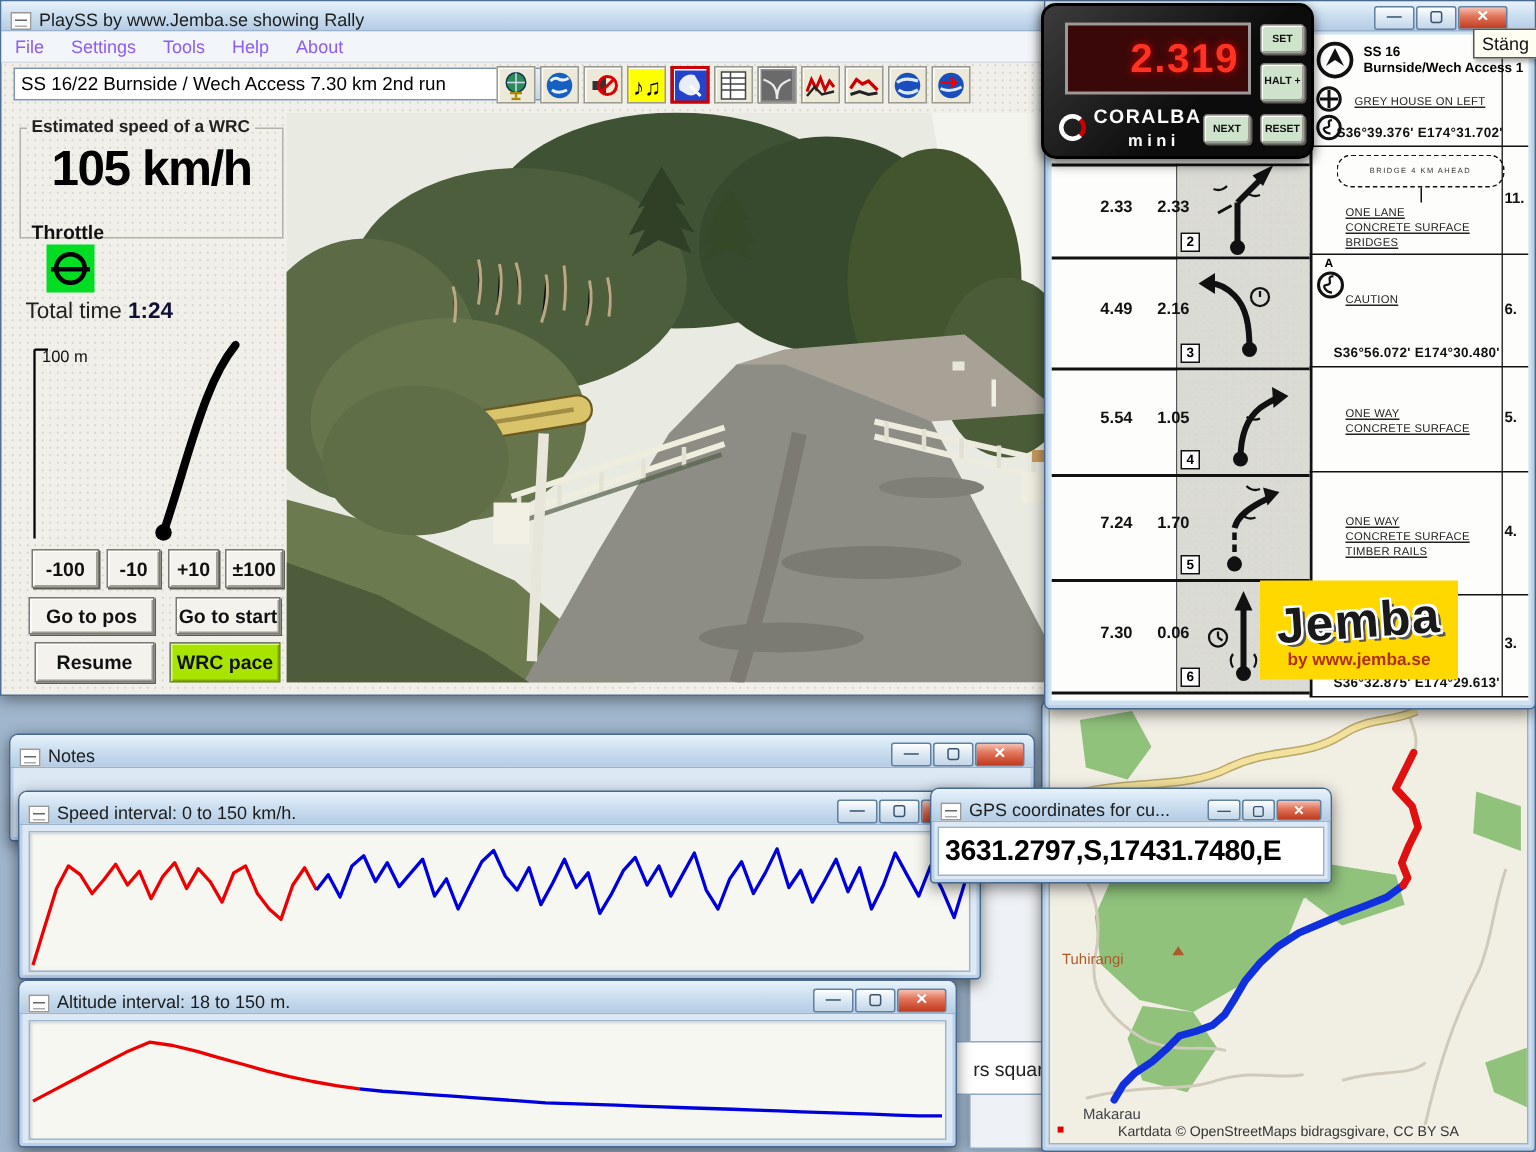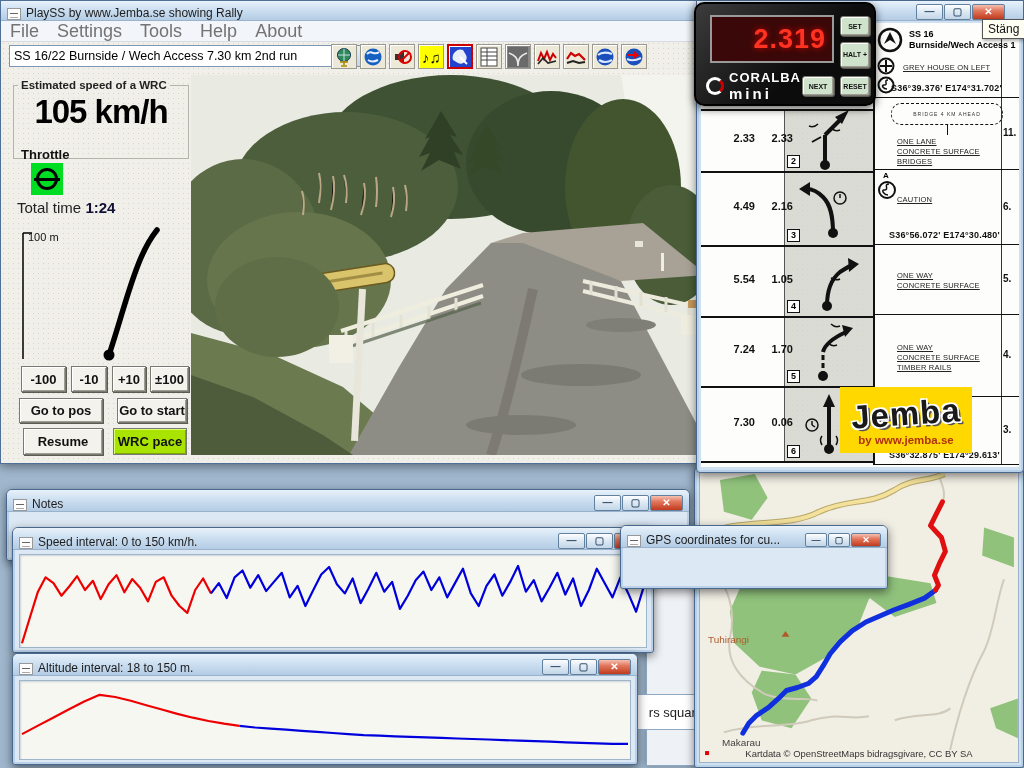--- a/index.html
+++ b/index.html
@@ -27,21 +27,21 @@
                color:#fff; }
   .cap-sm { width:22px; height:14px; font-size:9px; line-height:12px; }
   .btn3d { position:absolute; background:#f3f2ec; border:1px solid #7a7a72;
            box-shadow:inset 1px 1px 0 #ffffff, inset -1px -1px 0 #9d9d93, 1px 1px 0 #5c5c54;
            font-weight:bold; font-size:13px; color:#111; display:flex;
            align-items:center; justify-content:center; cursor:default; }
   .dotted { background-image:radial-gradient(#d9d5c6 0.8px, transparent 0.9px);
             background-size:5px 5px; }
   .chartbox { position:absolute; background:#f7f7f2; border:1px solid #9fb6ca;
               box-shadow:inset 1px 1px 2px rgba(120,140,160,.35); }
-  .menu-item { padding:12px 9px; font-size:18px; color:#737373; }
+  .menu-item { padding:12px 9px; font-size:12px; color:#8b5cf6; }
   .rb-line-l { position:absolute; left:0; width:172px; height:2px; background:#111; }
   .rb-line-r { position:absolute; left:172px; width:146px; height:1px; background:#111; }
   .rb-num { position:absolute; left:302px; font-size:10px; font-weight:bold; color:#111; }
   .rb-dist { position:absolute; font-size:11px; font-weight:bold; color:#111; width:40px; text-align:right; }
   .rb-box { position:absolute; width:13px; height:13px; background:#fff; border:1px solid #111;
             font-size:9px; font-weight:bold; text-align:center; line-height:11px; }
   .rb-cell-text { position:absolute; font-size:7.5px; color:#222; line-height:1.35; letter-spacing:.2px;text-decoration:underline; }
   .rb-coords { position:absolute; font-size:9px; font-weight:bold; color:#111; letter-spacing:.2px; }
   .tool-icon { width:26px; height:25px; border:1px solid #9a9a90; margin-right:3px;
                display:flex; align-items:center; justify-content:center;
@@ -414,21 +414,21 @@
 </div>
 
 <div class="abs" style="left:694px;top:2px;width:182px;height:104px;background:linear-gradient(135deg,#3c3c3c,#0c0c0c 60%);border:2px solid #000;border-radius:10px;box-shadow:0 3px 8px rgba(0,0,0,.6);z-index:6;">
   <div class="abs" style="left:14px;top:11px;width:124px;height:48px;background:#3a0808;border:2px solid #9a9a9a;display:flex;align-items:center;justify-content:flex-end;">
     <span style="font-size:27px;font-weight:bold;color:#ff3322;padding-right:6px;letter-spacing:1px;text-shadow:0 0 6px #c00;">2.319</span>
   </div>
   <div class="abs" style="left:10px;top:66px;display:flex;align-items:center;">
     <span style="width:18px;height:18px;border:3px solid #fff;border-radius:50%;border-right-color:#c00;margin-right:5px;"></span>
     <span style="color:#fff;font-weight:bold;font-size:13px;letter-spacing:1px;">
       <span style="text-transform:uppercase;">coralba</span><br>
-      <span style="font-size:15px;letter-spacing:3px;">mini</span>
+      <span style="font-size:11px;letter-spacing:3px;margin-left:23px;">mini</span>
     </span>
   </div>
   <div class="btn3d" style="left:144px;top:12px;width:30px;height:20px;background:#cfe3cc;font-size:7px;border-radius:3px;">SET</div>
   <div class="btn3d" style="left:144px;top:38px;width:30px;height:26px;background:#cfe3cc;font-size:7px;border-radius:3px;text-align:center;white-space:normal;line-height:1.4;">HALT +</div>
   <div class="btn3d" style="left:106px;top:72px;width:32px;height:20px;background:#cfe3cc;font-size:7px;border-radius:3px;">NEXT</div>
   <div class="btn3d" style="left:144px;top:72px;width:30px;height:20px;background:#cfe3cc;font-size:7px;border-radius:3px;">RESET</div>
 </div>
 
 <div class="abs aero" style="left:6px;top:461px;width:684px;height:72px;background:#dce9f5;margin-top:28px;">
   <div class="titlebar">
@@ -481,17 +481,20 @@
 <div class="abs aero" style="left:620px;top:525px;width:268px;height:64px;background:#dce9f5;z-index:8;">
   <div class="titlebar">
     <span class="appicon"></span>
     <span style="white-space:nowrap;overflow:hidden;max-width:150px;">GPS coordinates for cu...</span>
     <div class="capbtns">
       <div class="cap cap-sm">—</div>
       <div class="cap cap-sm">▢</div>
       <div class="cap cap-sm close" style="width:30px;">✕</div>
     </div>
   </div>
+  <div class="abs" style="left:4px;top:25px;width:258px;height:33px;background:#fff;border:1px solid #98b4cc;display:flex;align-items:center;overflow:hidden;">
+    <span style="font-size:19px;font-weight:bold;white-space:nowrap;padding-left:4px;letter-spacing:-0.3px;">3631.2797,S,17431.7480,E</span>
+  </div>
 </div>
 
 <div class="abs" style="left:982px;top:19px;background:#fefef2;border:1px solid #555;padding:2px 5px;font-size:12px;color:#111;z-index:20;box-shadow:1px 2px 3px rgba(0,0,0,.3);">
   <span>Stäng</span>
 </div>
 
 </body></html>

